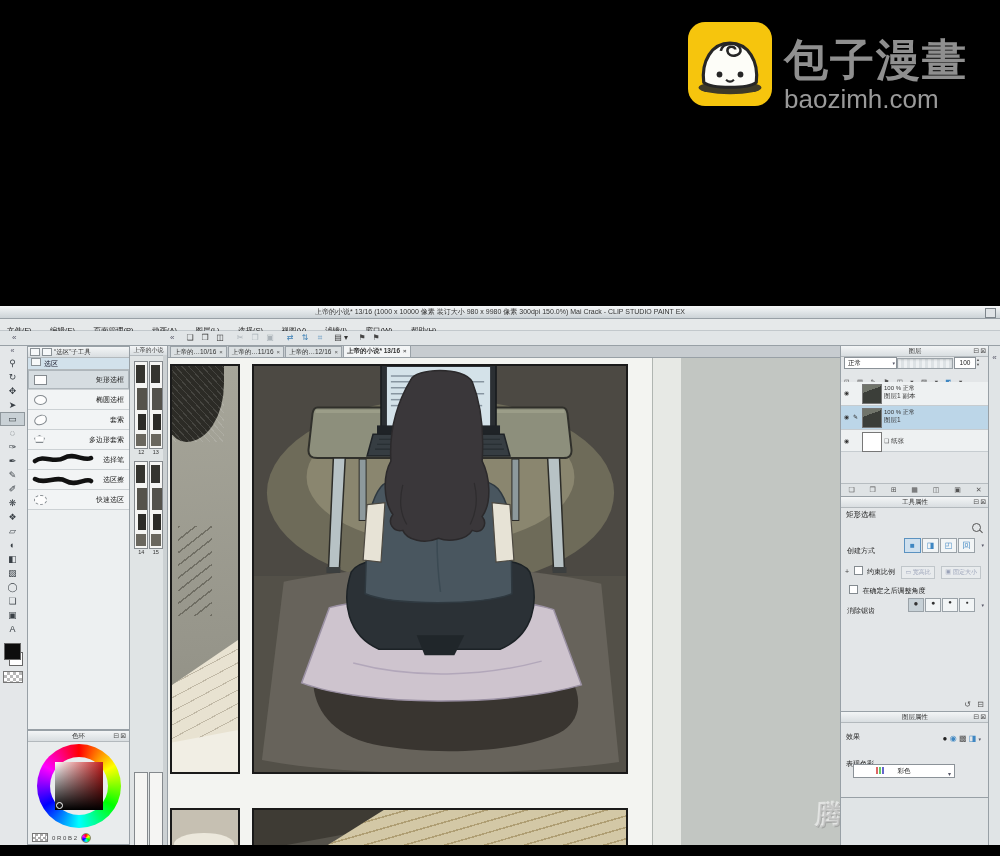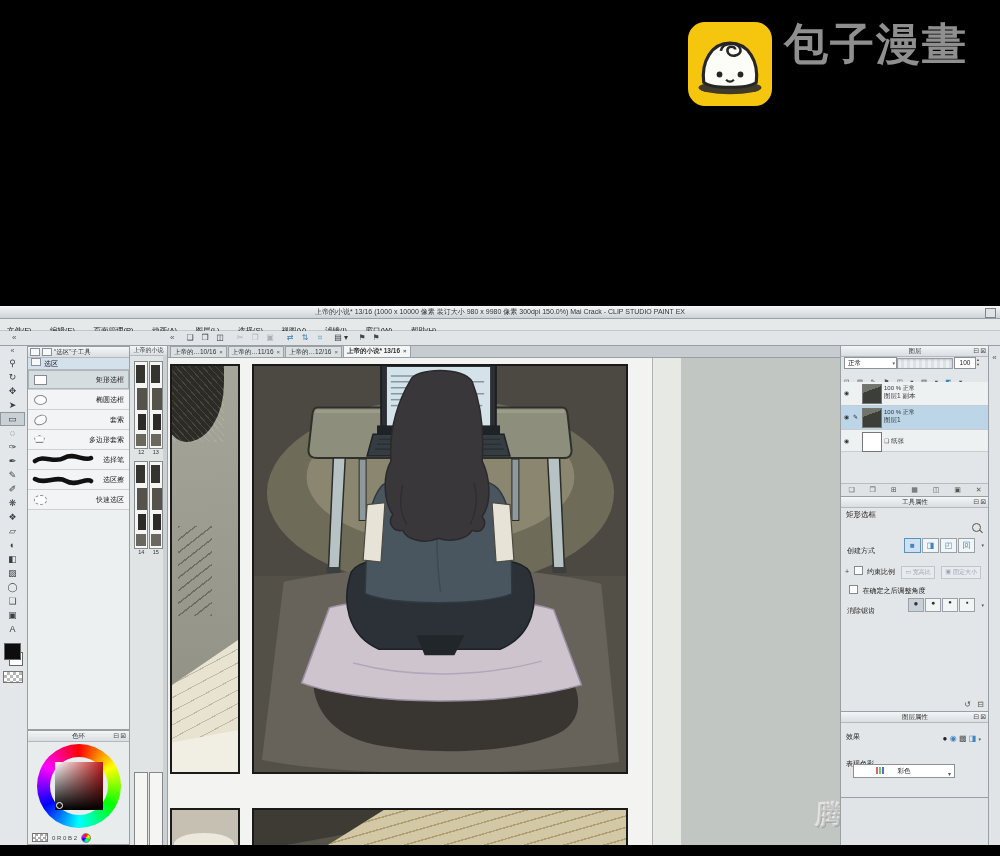--- a/index.html
+++ b/index.html
@@ -2,21 +2,21 @@
 <html><head>
 <meta charset="utf-8">
 <style>
   html,body{margin:0;padding:0;background:#000;}
   #stage{position:relative;width:1000px;height:856px;overflow:hidden;background:#000;
          font-family:"Liberation Sans",sans-serif;-webkit-font-smoothing:antialiased;}
   .abs{position:absolute;}
   
   #brand{position:absolute;top:22px;left:688px;width:300px;height:96px;display:flex;align-items:flex-start;}
   #brand .btxt{margin-left:12px;color:#8f8f8f;line-height:1;}
-  #brand .bname{font-size:44px;font-weight:bold;letter-spacing:2px;}
+  #brand .bname{font-size:44px;font-weight:bold;letter-spacing:2px;margin-top:16px;}
   #brand .bdom{font-size:26px;margin-top:4px;color:#9a9a9a;}
   
   #app{position:absolute;top:306px;left:0;width:1000px;height:539px;background:#e6e9ea;color:#222;}
   #titlebar{position:absolute;top:0;left:0;right:0;height:12px;background:linear-gradient(#f5f7f8,#ccd3d7);
             border-bottom:1px solid #98a0a6;font-size:7px;line-height:12px;text-align:center;color:#333;}
   #titlebar .winbtn{position:absolute;right:4px;top:2px;width:9px;height:8px;border:1px solid #7d858b;background:#dfe3e6;font-size:5px;line-height:7px;}
   #menubar{position:absolute;top:13px;left:0;right:0;height:11px;background:#e6e9ea;border-bottom:1px solid #c2c8cc;}
   #menubar span{display:inline-block;padding:0 7px;font-size:7.5px;line-height:11px;color:#222;}
   #cmdbar{position:absolute;top:25px;left:0;right:0;height:14px;background:#e1e5e7;border-bottom:1px solid #98a0a6;}
   .chev{font-size:8px;color:#556;line-height:13px;}
@@ -144,20 +144,21 @@
         <rect x="0" y="0" width="64" height="64" rx="13" fill="#f6c50d"></rect>
         <ellipse cx="32" cy="50" rx="24" ry="5" fill="#2b2b2b" opacity="0.9"></ellipse>
         <path d="M12,46 C10,30 18,16 32,16 C46,16 54,30 52,46 C46,51 18,51 12,46 Z" fill="#fdfdf8" stroke="#262626" stroke-width="2.4"></path>
         <path d="M25,22 C26,15 39,15 40,21 C41,26 31,28 30,22 C30,18 36,18 36,21" fill="none" stroke="#262626" stroke-width="2"></path>
         <circle cx="24" cy="40" r="2.2" fill="#262626"></circle>
         <circle cx="40" cy="40" r="2.2" fill="#262626"></circle>
         <path d="M29,44 q3,3 6,0" fill="none" stroke="#262626" stroke-width="1.6"></path>
       </svg>
       <div class="btxt">
         <div class="bname">包子漫畫</div>
+        <div class="bdom">baozimh.com</div>
       </div>
     </div>
   </div>
 
   <div id="app">
 
     <div id="titlebar">
       <span>上帝的小说* 13/16 (1000 x 10000 像素 装订大小 980 x 9980 像素 300dpi 150.0%)   Mai Crack - CLIP STUDIO PAINT EX</span>
       <span class="winbtn"></span>
     </div>

